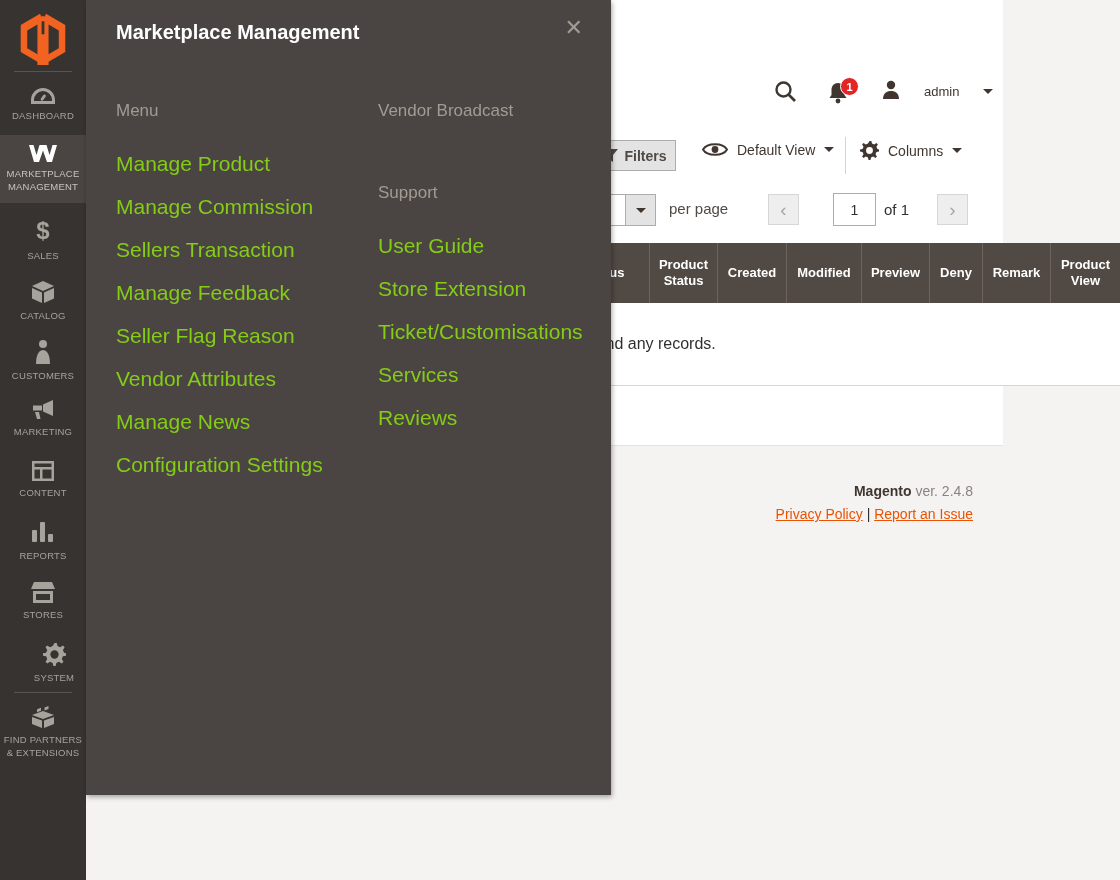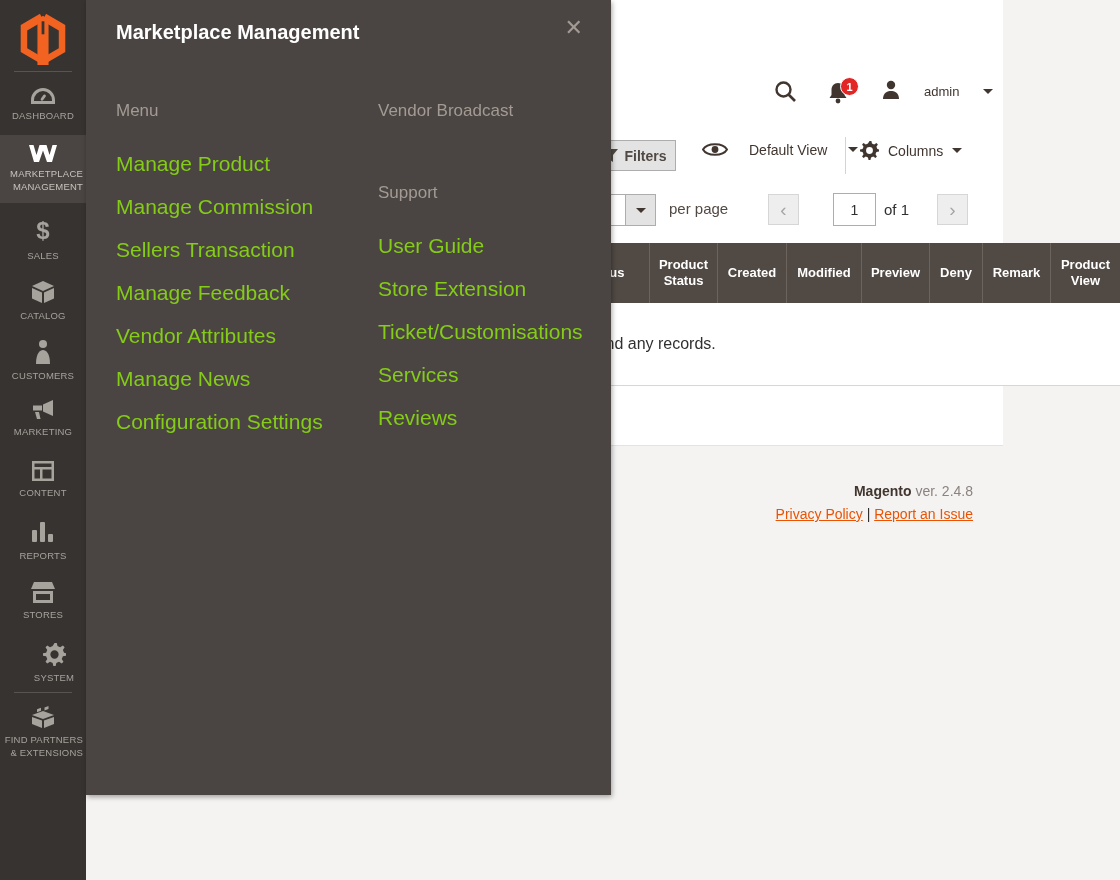--- a/index.html
+++ b/index.html
@@ -21,21 +21,21 @@
   .admin-wrap { position:absolute; left:882px; top:80px; display:flex; align-items:center; gap:24px; cursor:pointer; }
   .admin-name { font-size:13px; color:#41362f; }
   .caret { width:0; height:0; border-left:5px solid transparent; border-right:5px solid transparent;
            border-top:5px solid #41362f; display:inline-block; }
 
   
   .filters-btn { position:absolute; left:596px; top:140px; width:80px; height:31px;
                  background:#e3e3e3; border:1px solid #adadad; color:#514943;
                  font-weight:bold; font-size:14px; display:flex; align-items:center;
                  justify-content:center; gap:6px; cursor:pointer; font-family:inherit; }
-  .view-group { position:absolute; left:702px; top:141px; display:flex; align-items:center; gap:21px; cursor:pointer; }
+  .view-group { position:absolute; left:702px; top:141px; display:flex; align-items:center; gap:9px; cursor:pointer; }
   .toolbar-label { font-size:14px; color:#41362f; }
   .v-divider { position:absolute; left:845px; top:137px; height:37px; border-left:1px solid #d4d4d4; }
   .columns-group { position:absolute; left:860px; top:141px; display:flex; align-items:center; gap:9px; cursor:pointer; }
 
   
   .perpage-select { position:absolute; left:570px; top:194px; width:86px; height:32px;
                     background:#fff; border:1px solid #adadad; cursor:pointer; }
   .select-caret-box { position:absolute; right:0; top:0; width:30px; height:100%;
                       background:#e3e3e3; border-left:1px solid #adadad;
                       display:flex; align-items:center; justify-content:center; }
@@ -70,21 +70,21 @@
   .footer-links { position:absolute; top:506px; right:147px; font-size:14px; color:#303030; }
   .footer-links a { color:#eb5202; text-decoration:underline; cursor:pointer; }
 
   
   .sidebar { position:absolute; left:0; top:0; width:86px; height:880px; background:#373330; z-index:40; }
   .logo-wrap { position:absolute; left:0; top:11px; width:86px; display:flex; justify-content:center; cursor:pointer; }
   .side-divider { position:absolute; left:14px; width:58px; border-top:1px solid #59544f; }
   .sd-1 { top:71px; } .sd-2 { top:692px; }
   .side-item { position:absolute; left:0; width:86px; display:flex; flex-direction:column;
                align-items:center; justify-content:center; color:#a6a29c; cursor:pointer; padding:4px 3px; }
-  .side-item .s-label { font-size:9.5px; letter-spacing:.2px; text-align:right; line-height:1.4; margin-top:5px; }
+  .side-item .s-label { font-size:9.5px; letter-spacing:.2px; text-align:center; line-height:1.4; margin-top:5px; }
   .side-item svg { fill:currentColor; }
   .side-item.selected { background:#4a4542; color:#c8c3be; }
   .side-item.selected svg { fill:#ffffff; }
   .it-dashboard { top:84px; }  .it-mm { top:135px; height:68px; }
   .it-sales { top:216px; } .it-catalog { top:276px; } .it-customers { top:336px; }
   .it-marketing { top:396px; } .it-content { top:457px; } .it-reports { top:518px; }
   .it-stores { top:578px; } .it-system { top:639px;margin-left:11px; } .it-find { top:702px; }
 
   
   .flyout { position:absolute; left:86px; top:0; width:525px; height:795px;
@@ -295,20 +295,21 @@
   <div class="flyout">
     <div class="flyout-title">Marketplace Management</div>
     <div class="flyout-close">✕</div>
 
     <div class="fly-col1">
       <div class="fly-section-header">Menu</div>
       <div class="fly-item">Manage Product</div>
       <div class="fly-item">Manage Commission</div>
       <div class="fly-item">Sellers Transaction</div>
       <div class="fly-item">Manage Feedback</div>
+      <div class="fly-item">Seller Flag Reason</div>
       <div class="fly-item">Vendor Attributes</div>
       <div class="fly-item">Manage News</div>
       <div class="fly-item">Configuration Settings</div>
     </div>
 
     <div class="fly-col2">
       <div class="fly-section-header">Vendor Broadcast</div>
       <div class="fly-section-header fly-header-support">Support</div>
       <div class="fly-item">User Guide</div>
       <div class="fly-item">Store Extension</div>

